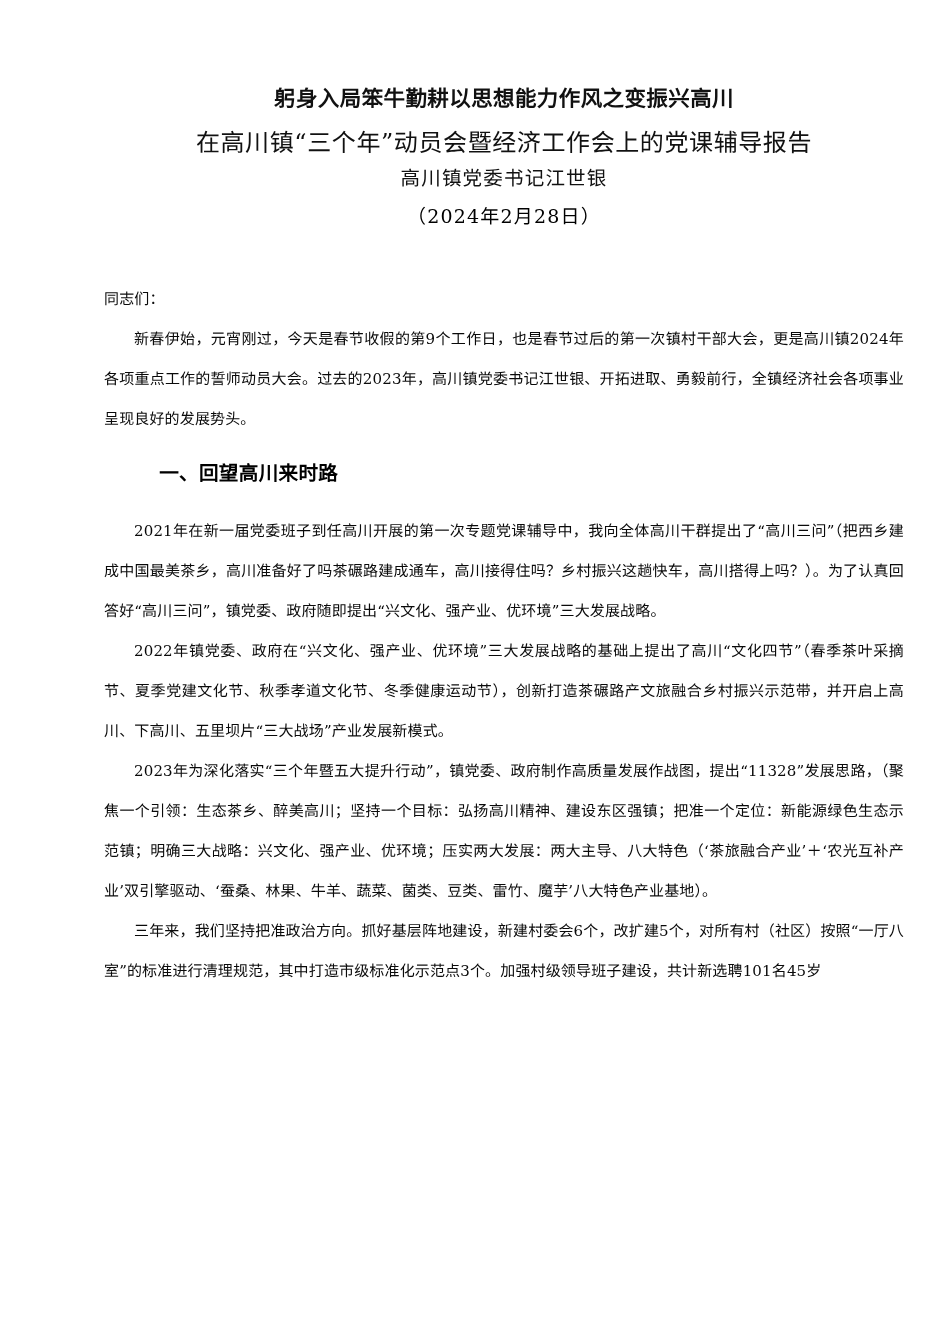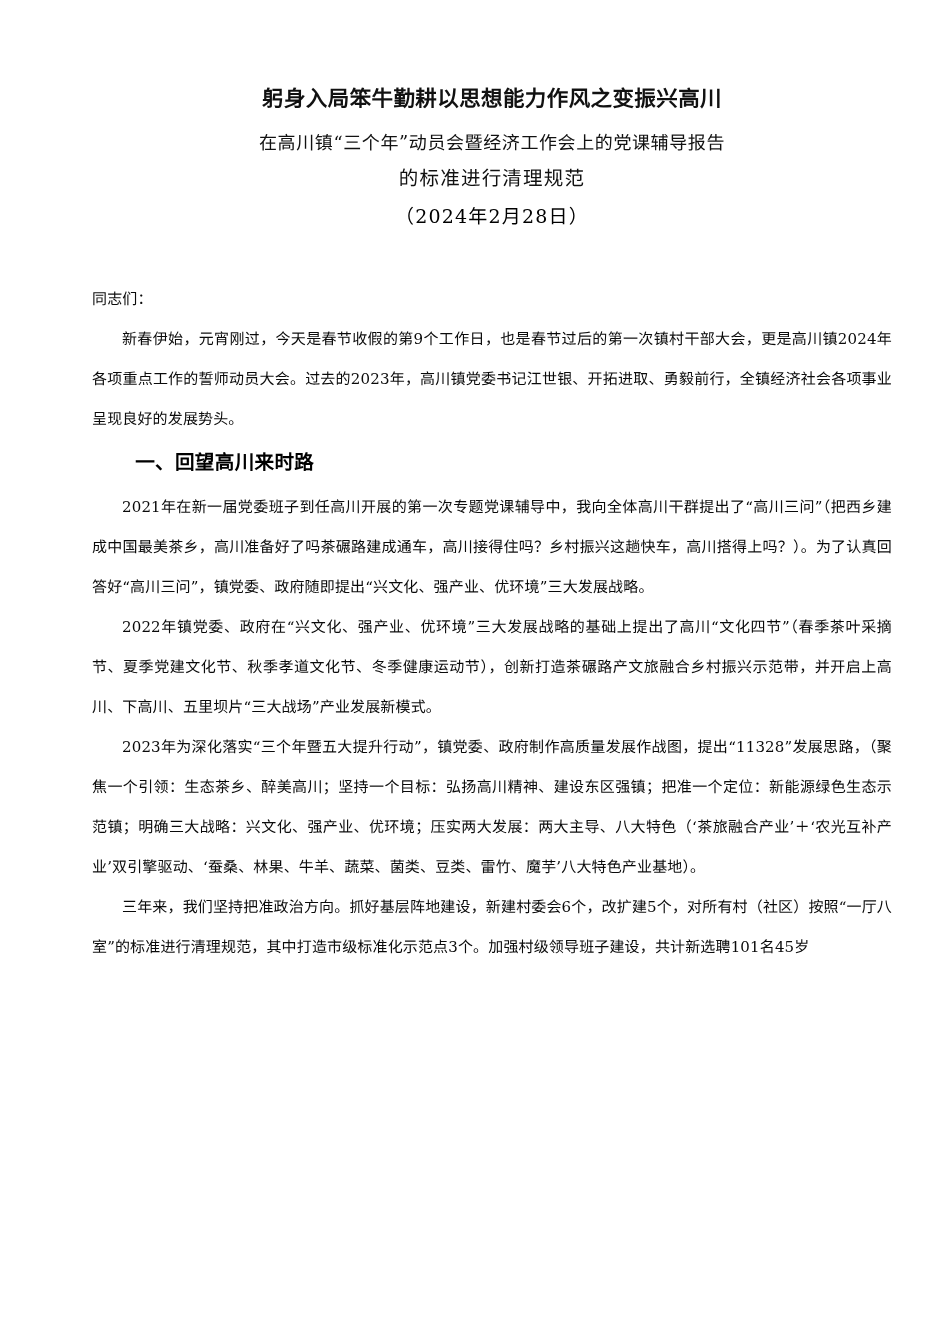--- a/index.html
+++ b/index.html
@@ -15,21 +15,21 @@
     background: #ffffff;
     margin: 0 auto;
     overflow: hidden;
     box-sizing: border-box;
     font-family: "DejaVu Serif", "Liberation Serif", serif;
     color: #000000;
     -webkit-font-smoothing: antialiased;
   }
   .content {
     position: absolute;
-    left: 92px;
+    left: 104px;
     top: 0;
     width: 800px;
   }
 
   
   .title-block {
     padding-top: 82px;
     text-align: center;
   }
   .doc-title {
@@ -37,21 +37,21 @@
     font-weight: bold;
     font-size: 21.5px;
     line-height: 34px;
     letter-spacing: 0.4px;
     margin: 0 0 9px 0;
     color: #111111;
   }
   .doc-subtitle {
     font-family: "DejaVu Serif", "Liberation Serif", serif;
     font-weight: normal;
-    font-size: 18px;
+    font-size: 24px;
     line-height: 36px;
     letter-spacing: 0.6px;
     margin: 0;
     color: #111111;
   }
   .doc-author {
     font-family: "DejaVu Serif", "Liberation Serif", serif;
     font-weight: normal;
     font-size: 19.5px;
     line-height: 36px;
@@ -85,40 +85,40 @@
     color: #0a0a0a;
     word-break: break-all;
   }
   p.para.indent {
     text-indent: 2em;
   }
   p.para.salutation {
     text-indent: 0;
   }
   h2.section-heading {
-    font-family: Liberation Serif, serif;
+    font-family: Liberation Mono, monospace;
     font-weight: bold;
     font-size: 19.6px;
     line-height: 40px;
-    margin: 4px;
+    margin: 16px;
     text-indent: 2em;
     letter-spacing: 0.3px;
     color: #000000;
   }
 </style>
 </head>
 <body>
 
 <div class="page">
   <div class="content">
 
     <div class="title-block">
       <h1 class="doc-title">躬身入局笨牛勤耕以思想能力作风之变振兴高川</h1>
       <p class="doc-subtitle">在高川镇“三个年”动员会暨经济工作会上的党课辅导报告</p>
-      <p class="doc-author">的标准进行清理规范</p>
+      <p class="doc-author">高川镇党委书记江世银</p>
       <p class="doc-date">（2024年2月28日）</p>
     </div>
 
     <div class="body-block">
 
       <p class="para salutation">同志们：</p>
 
       <p class="para indent">新春伊始，元宵刚过，今天是春节收假的第9个工作日，也是春节过后的第一次镇村干部大会，更是高川镇2024年各项重点工作的誓师动员大会。过去的2023年，高川镇党委书记江世银、开拓进取、勇毅前行，全镇经济社会各项事业呈现良好的发展势头。</p>
 
       <h2 class="section-heading">一、回望高川来时路</h2>

